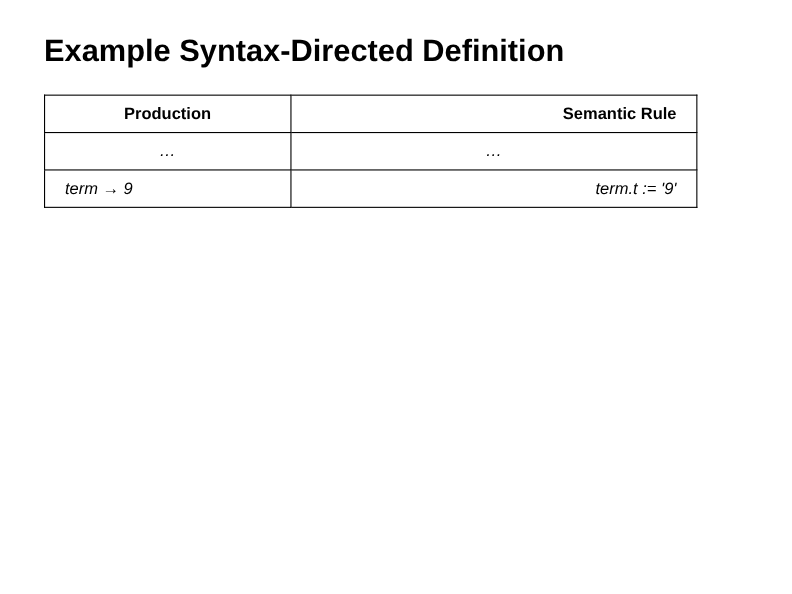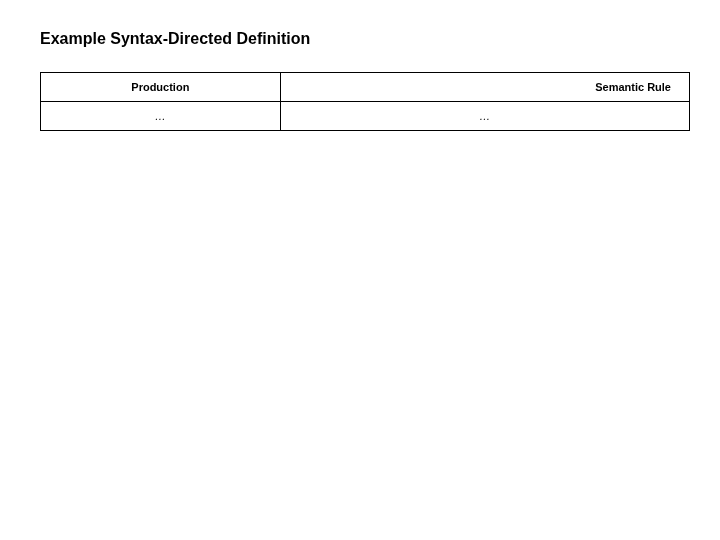--- a/index.html
+++ b/index.html
@@ -13,30 +13,30 @@
       height: 540px;
       background: #ffffff;
       font-family: Arial, sans-serif;
       display: flex;
       flex-direction: column;
       align-items: flex-start;
       padding: 30px 40px;
     }
 
     h1 {
-      font-size: 16px;
+      font-size: 28px;
       font-weight: bold;
       margin-bottom: 24px;
       color: #000;
     }
 
     table {
       border-collapse: collapse;
-      width: 650px;
-      font-size: 11px;
+      width: 594px;
+      font-size: 15px;
       color: #000;
     }
 
     table th, table td {
       border: 1px solid #000;
       padding: 8px 18px;
       vertical-align: middle;
     }
 
     table thead th {
@@ -77,14 +77,18 @@
     <tr>
       <th class="col-production">Production</th>
       <th class="col-semantic">Semantic Rule</th>
     </tr>
   </thead>
   <tbody>
     <tr>
       <td class="col-production center-cell">…</td>
       <td class="col-semantic center-cell">…</td>
     </tr>
+    <tr>
+      <td class="col-production"><i>term</i> → 9</td>
+      <td class="col-semantic"><i>term.t</i> := '9'</td>
+    </tr>
   </tbody>
 </table>
 
 </body></html>

